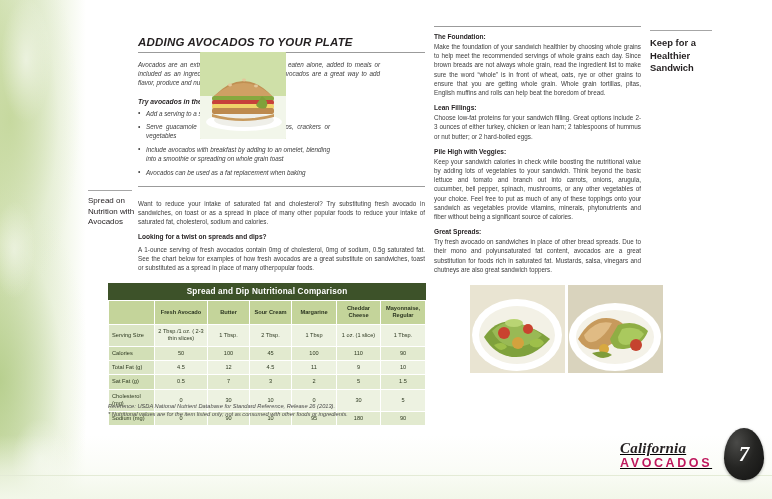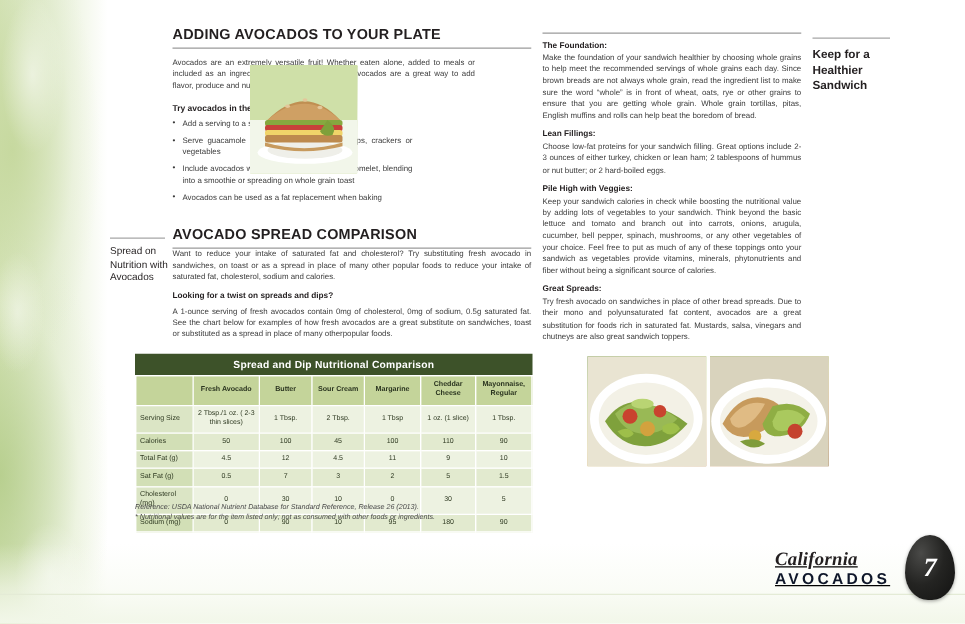--- a/index.html
+++ b/index.html
@@ -41,21 +41,21 @@
     color:#231f20; text-transform:uppercase;
   }
   .rule { height:1px; background:#9b9b9b; }
   .rule-thin { height:1px; background:#bcbcbc; }
   .body-txt {
     font-size:6.3px; line-height:9.2px; color:#3c3c3c; text-align:justify;
   }
   .sub-b { font-size:6.6px; font-weight:bold; color:#231f20; }
 
   
-  #col1 { position:absolute; left:138px; top:22px; width:287px; }
+  #col1 { position:absolute; left:138px; top:36px; width:287px;font-style:italic; }
   #col1-rule { width:287px; margin-top:4px; }
 
   #intro { margin-top:7px; width:242px; }
 
   #try-head { margin-top:10px; font-size:6.8px; font-weight:bold; color:#231f20; }
   #bullets { margin-top:4px; width:192px; list-style:none; }
   #bullets li {
     font-size:6.3px; line-height:9.1px; color:#3c3c3c;
     padding-left:8px; position:relative; margin-bottom:4.5px; text-align:justify;
   }
@@ -148,21 +148,21 @@
 
   
   #logo {
     position:absolute; left:620px; top:440px; width:96px; height:36px;text-decoration:underline;
   }
   #logo .cal {
     font-family:"Liberation Serif", serif; font-style:italic; font-weight:bold;
     font-size:15px; color:#231f20; letter-spacing:.2px; line-height:16px;
   }
   #logo .avo {
-    font-size:12.5px; font-weight:bold; color:#0f172a; letter-spacing:2.6px;
+    font-size:12.5px; font-weight:bold; color:#be185d; letter-spacing:2.6px;
     line-height:14px;
   }
   #pagebadge {
     position:absolute; left:724px; top:428px; width:40px; height:52px;
     background:radial-gradient(ellipse at 32% 28%, #4a4a48 0%, #242422 48%, #121211 100%);
     border-radius:50% 50% 46% 46% / 58% 58% 42% 42%;
     box-shadow:0 1px 3px rgba(0,0,0,.35);
   }
   #pagenum {
     position:absolute; left:724px; top:428px; width:40px; height:52px;
@@ -208,21 +208,20 @@
     <rect x="12" y="44" width="62" height="5" rx="2" fill="#86a83f"></rect>
     <rect x="12" y="48" width="62" height="5" rx="2" fill="#c7413a"></rect>
     <rect x="12" y="52" width="62" height="5" rx="2" fill="#f0d469"></rect>
     <rect x="12" y="56" width="62" height="6" rx="2" fill="#bd8a4e"></rect>
     <path d="M12 62 q32 9 62 0 v3 q-31 8 -62 0 z" fill="#c79a5e"></path>
     <path d="M62 44 q8 6 4 12 q-7 2 -10 -3 z" fill="#7fa03a"></path>
   </svg>
 </div>
 
 <div id="spread-head">
-  <div class="h-section">AVOCADO SPREAD COMPARISON</div>
   <div class="rule"></div>
 </div>
 
 <div id="sidelabel">
   <div class="rule-thin"></div>
   <div class="txt">Spread on Nutrition with Avocados</div>
 </div>
 
 <div id="spread-body">
   <p class="body-txt">Want to reduce your intake of saturated fat and cholesterol? Try substituting fresh avocado in sandwiches, on toast or as a spread in place of many other popular foods to reduce your intake of saturated fat, cholesterol, sodium and calories.</p>

